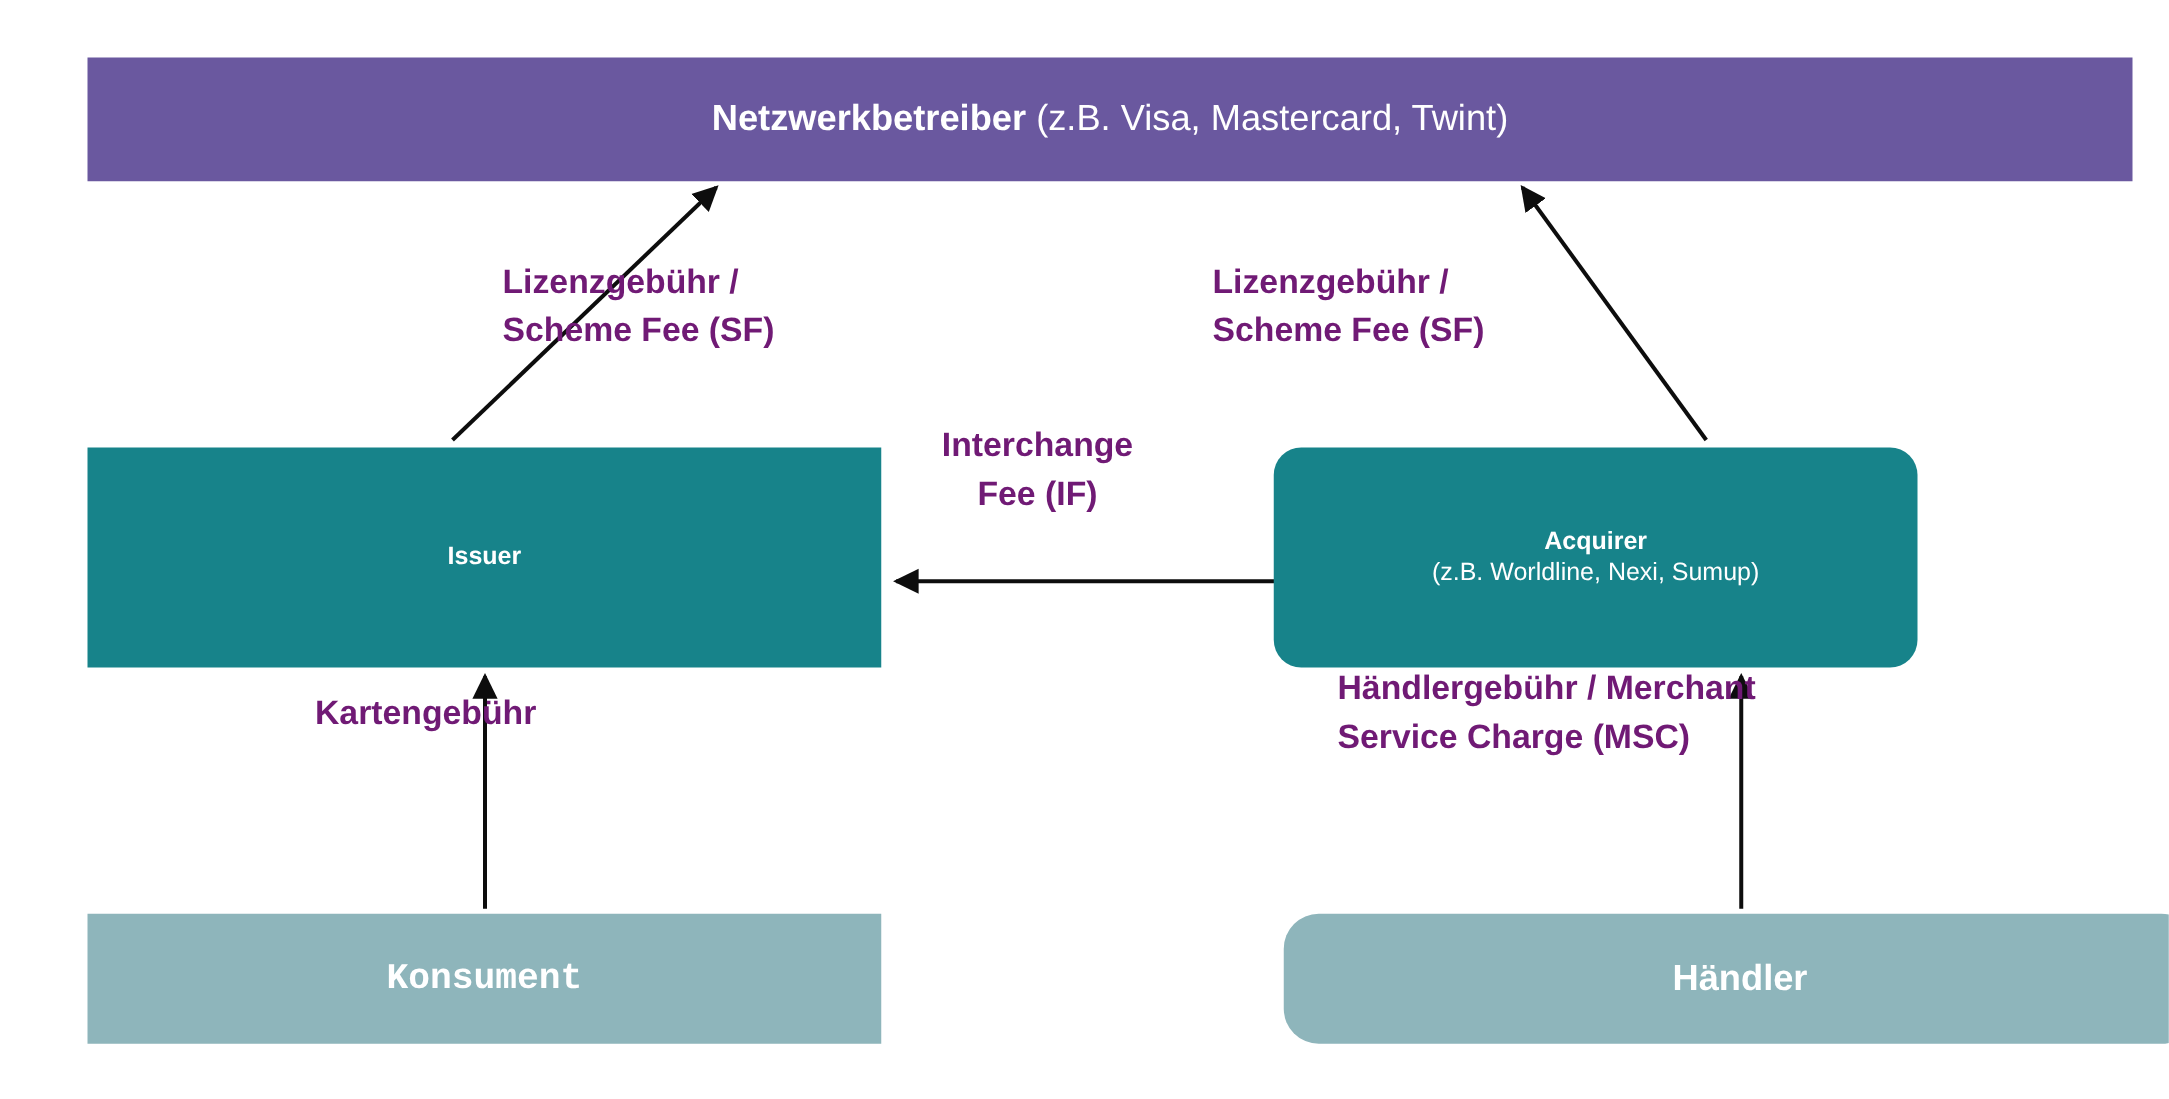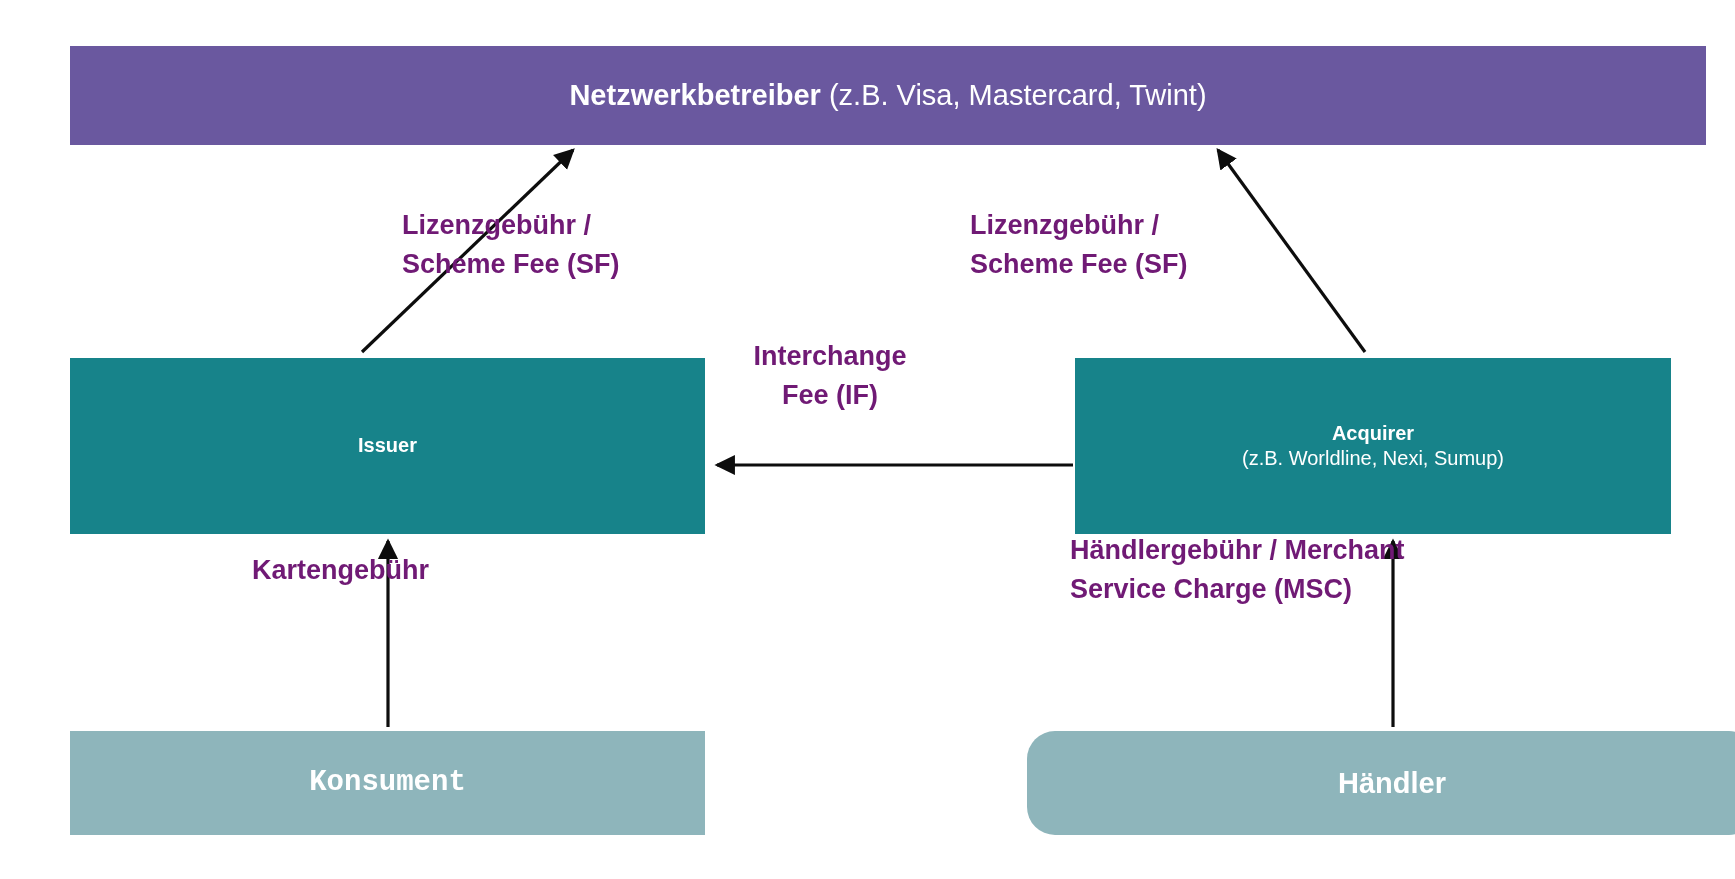--- a/index.html
+++ b/index.html
@@ -42,21 +42,21 @@
   #network-box .strong { font-weight: bold; }
   
   .mid-box {
     top: 358px;
     height: 176px;
     background: #17838a;
     font-size: 20px;
     justify-content: center;
   }
   #issuer-box { left: 50px; width: 635px; }
-  #acquirer-box { left: 1055px; width: 596px; }
+  #acquirer-box { left: 999px; width: 515px; border-radius: 22px; }
   .mid-box .title { font-weight: bold; }
   .mid-box .sub { font-weight: normal; }
   
   .bottom-box {
     top: 731px;
     height: 104px;
     background: #8eb5bb;
     font-size: 29px;
     font-weight: bold;
   }

